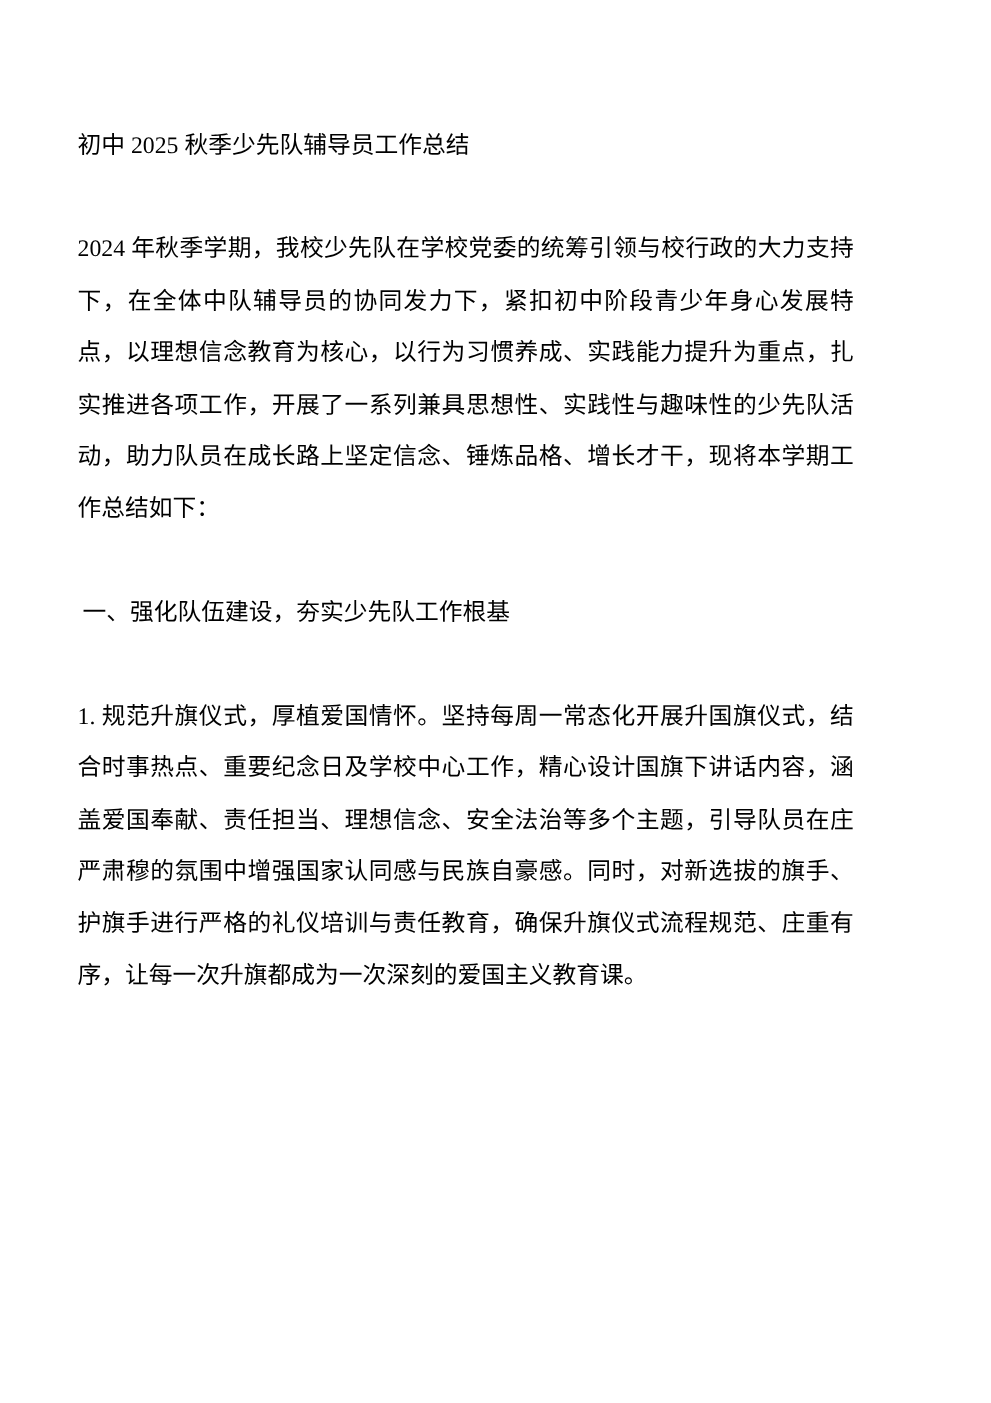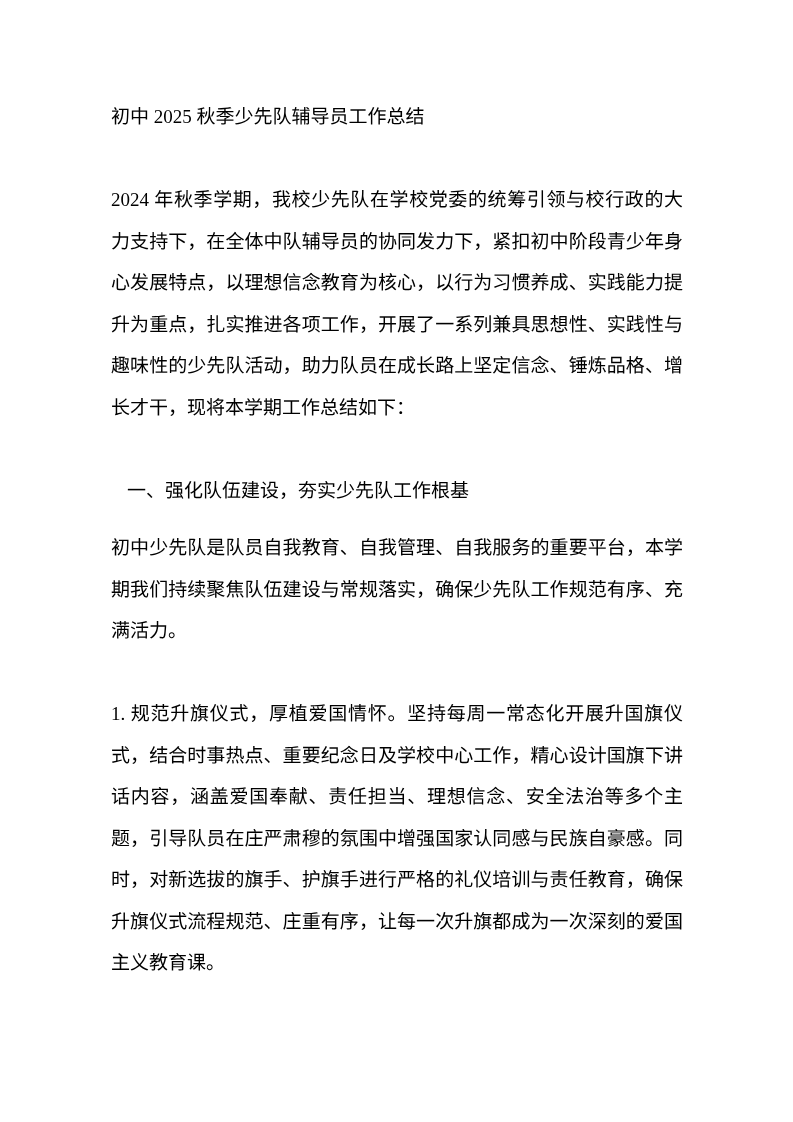--- a/index.html
+++ b/index.html
@@ -9,54 +9,53 @@
     }
     body {
       width: 793px;
       height: 1122px;
       overflow: hidden;
     }
     .page {
       box-sizing: border-box;
       width: 793px;
       height: 1122px;
-      padding: 96px 110px 0 111px;
+      padding: 96px 110px 0 62px;
       background: #ffffff;
       color: #000000;
       font-family: "Liberation Serif", "DejaVu Serif", serif;
       font-size: 19px;
       line-height: 41.5px;
       text-align: justify;
       overflow: hidden;
     }
     .doc-title {
       margin: 0;
       text-align: left;
       font-weight: normal;
     }
     .para {
       margin: 0;
       text-align: justify;
       overflow-wrap: break-word;
     }
     .heading {
-      margin: 16px;
+      margin: 4px;
       text-align: left;
       font-weight: normal;
     }
     .gap-before {
       margin-top: 41.5px;
     }
   </style>
 </head>
 <body>
 
 <div class="page">
   <p class="doc-title">初中 2025 秋季少先队辅导员工作总结</p>
 
   <p class="para gap-before">2024 年秋季学期，我校少先队在学校党委的统筹引领与校行政的大力支持下，在全体中队辅导员的协同发力下，紧扣初中阶段青少年身心发展特点，以理想信念教育为核心，以行为习惯养成、实践能力提升为重点，扎实推进各项工作，开展了一系列兼具思想性、实践性与趣味性的少先队活动，助力队员在成长路上坚定信念、锤炼品格、增长才干，现将本学期工作总结如下：</p>
 
   <p class="heading gap-before">一、强化队伍建设，夯实少先队工作根基</p>
 
-  <p class="para">初中少先队是队员自我教育、自我管理、自我服务的重要平台，本学期我们持续聚焦队伍建设与常规落实，确保少先队工作规范有序、充满活力。</p>
 
   <p class="para gap-before">1. 规范升旗仪式，厚植爱国情怀。坚持每周一常态化开展升国旗仪式，结合时事热点、重要纪念日及学校中心工作，精心设计国旗下讲话内容，涵盖爱国奉献、责任担当、理想信念、安全法治等多个主题，引导队员在庄严肃穆的氛围中增强国家认同感与民族自豪感。同时，对新选拔的旗手、护旗手进行严格的礼仪培训与责任教育，确保升旗仪式流程规范、庄重有序，让每一次升旗都成为一次深刻的爱国主义教育课。</p>
 </div>
 
 </body></html>

